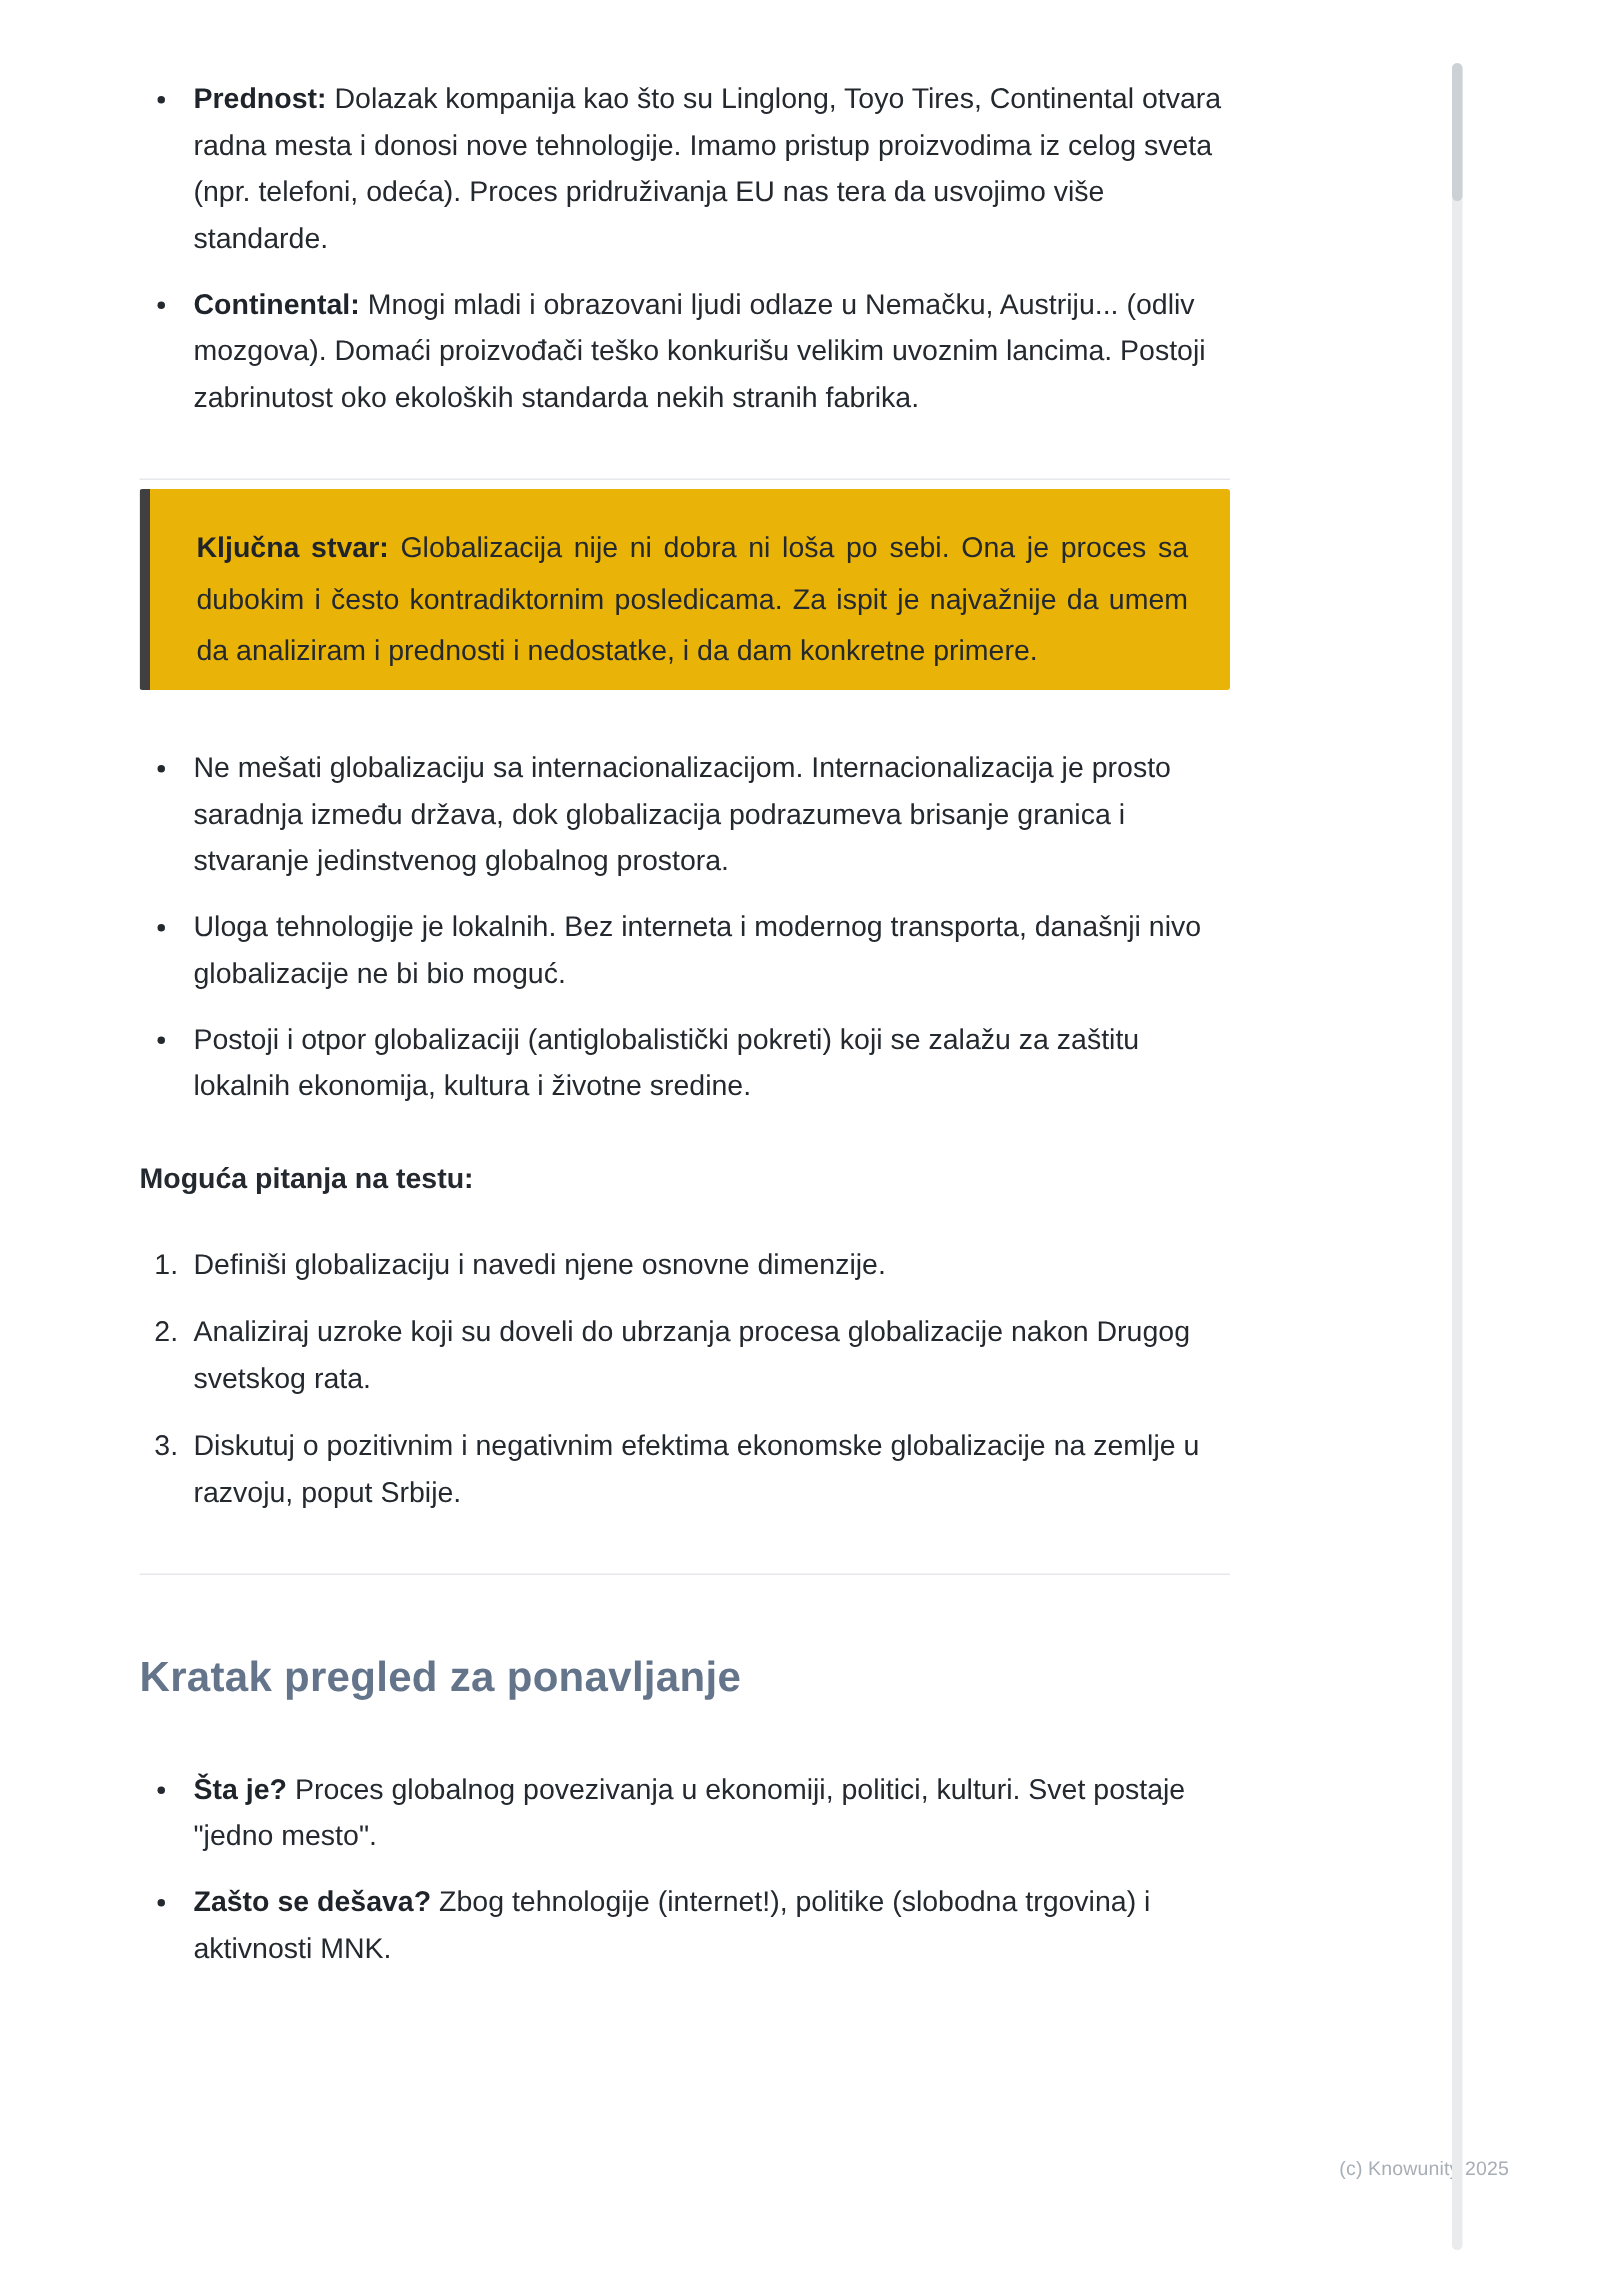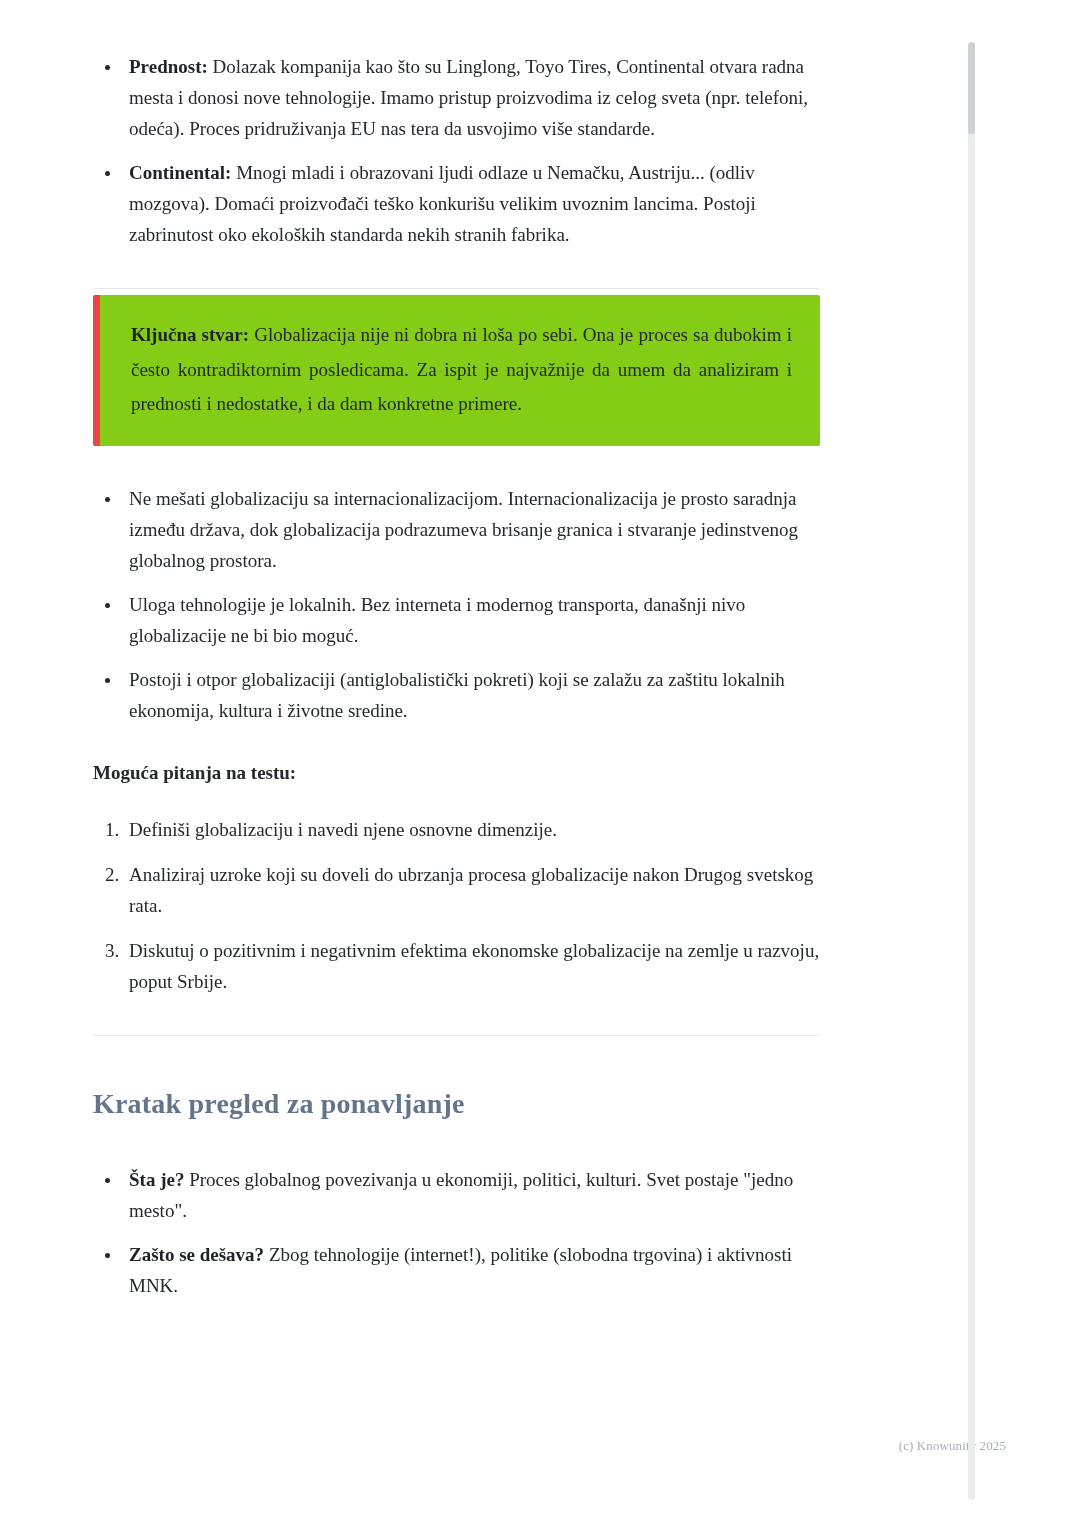--- a/index.html
+++ b/index.html
@@ -3,21 +3,21 @@
 <meta charset="utf-8">
 <style>
   * { box-sizing: border-box; }
   html, body { margin: 0; padding: 0; background: #ffffff; }
   .page {
     position: relative;
     width: 1072px;
     height: 1528px;
     background: #ffffff;
     overflow: hidden;
-    font-family: Liberation Serif, serif;
+    font-family: Liberation Sans, sans-serif;
     color: #24292f;
   }
   .content {
     padding: 52px 252px 0 93px;
     font-size: 19px;
     line-height: 1.63;
   }
   strong { font-weight: 700; color: #1f242b; }
 
   ul.bullets {
@@ -39,24 +39,24 @@
 
   h2.section-title {
     font-size: 28px;
     font-weight: 700;
     color: #64748b;
     margin: 45px 0 33px 0;
     letter-spacing: 0.2px;
   }
 
   .callout {
-    background: #84cc16;
-    border-left: 7px solid #ef4444;
+    background: #eab308;
+    border-left: 7px solid #404040;
     border-radius: 2px;
-    padding: 23px 28px 24px 31px;
+    padding: 23px 28px 7px 31px;
     margin: 6px 0 38px 0;
   }
   .callout p {
     margin: 0;
     text-align: justify;
     line-height: 1.83;
   }
 
   p.questions-heading {
     font-weight: 700;

